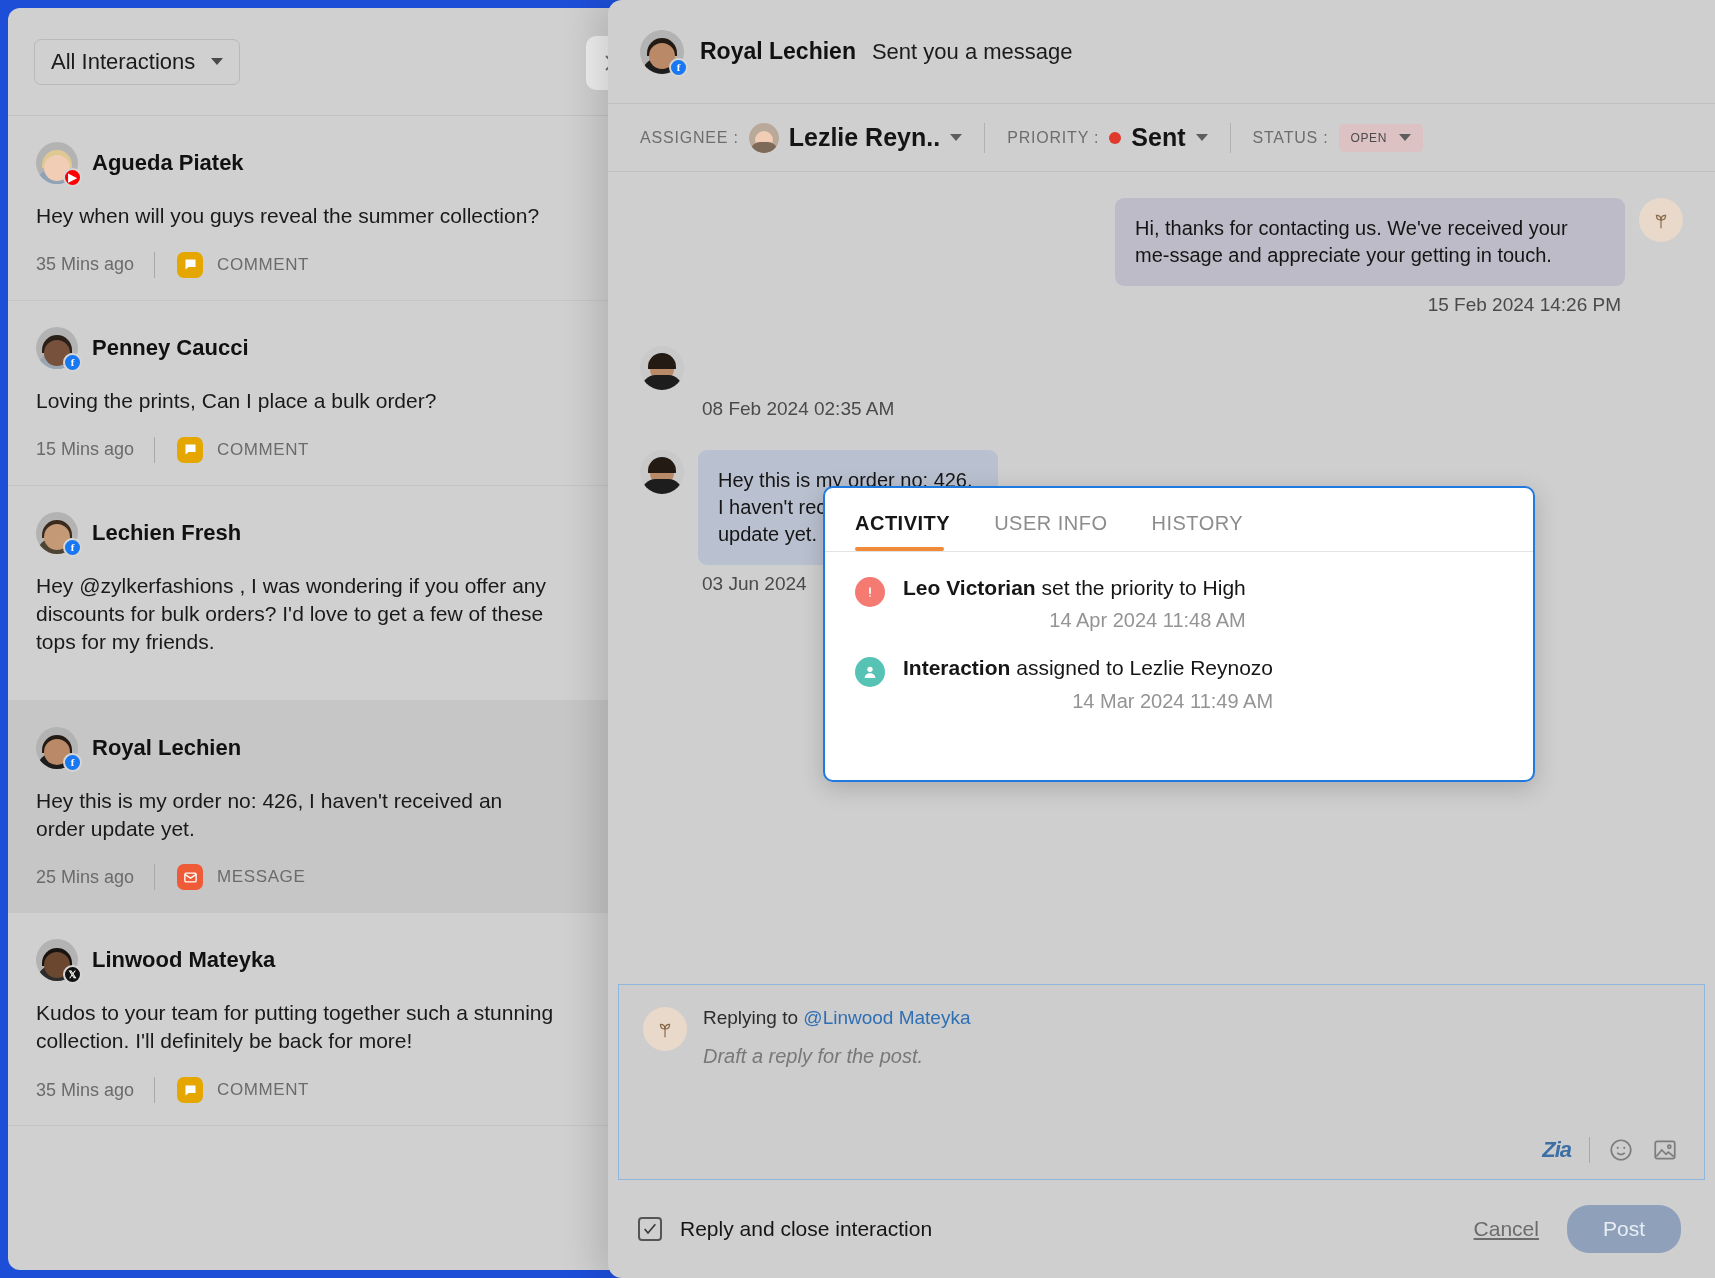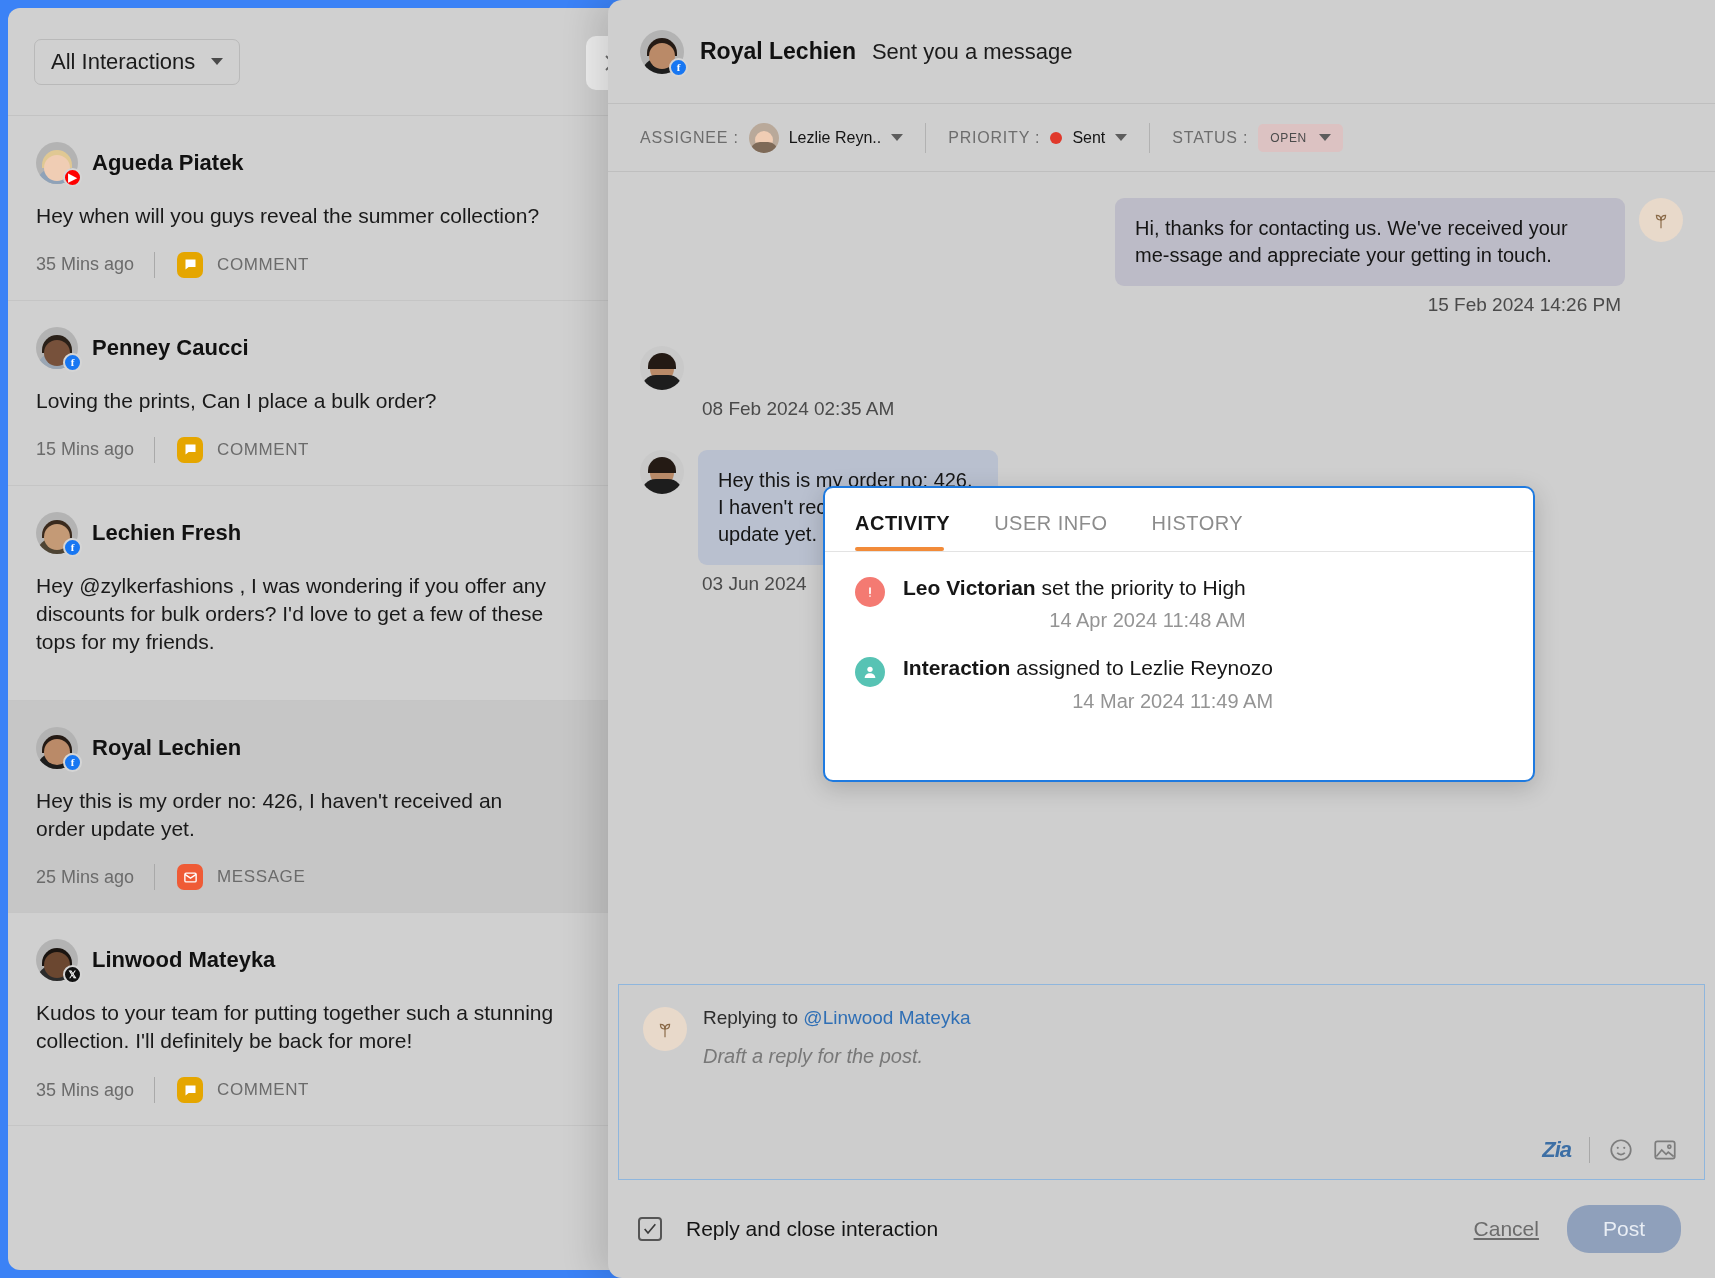--- a/index.html
+++ b/index.html
@@ -2,21 +2,21 @@
 <html><head>
 <meta charset="utf-8">
 <style>
   * { box-sizing: border-box; margin: 0; padding: 0; }
   html, body {
     width: 1715px; height: 1278px;
     background: #ffffff;
     font-family: "Liberation Sans", sans-serif;
     overflow: hidden;
   }
-  #app { position: relative; width: 1715px; height: 1278px; background:#3b82f6;padding-left:12px; }
+  #app { position: relative; width: 1715px; height: 1278px; background:#1d4ed8;padding-left:12px; }
 
   
   .left-panel {
     position: absolute; left: 8px; top: 8px;
     width: 660px; height: 1262px;
     background: #d0d0d0;
     border-radius: 12px 0 0 12px;
     overflow: hidden;
   }
   .left-toolbar {
@@ -129,21 +129,21 @@
     border-bottom: 1px solid #bfbfbf;
     font-size: 16px;
   }
   .prop-label { color: #6d6d6d; letter-spacing: .8px; font-size: 16px; }
   .prop-group { display: flex; align-items: center; gap: 10px; }
   .prop-divider { width:1px; height:30px; background:#b2b2b2; margin: 0 22px; }
   .assignee-av {
     width: 30px; height: 30px; border-radius: 50%;
     position: relative; overflow: hidden; background:#b9a99a; flex:0 0 30px;
   }
-  .prop-value { font-size: 16px; color: #141414; font-weight: 400; }
+  .prop-value { font-size: 25px; color: #141414; font-weight: 700; }
   .chev {
     width: 0; height: 0;
     border-left: 6px solid transparent;
     border-right: 6px solid transparent;
     border-top: 7px solid #5d5d5d;
   }
   .prio-dot { width: 12px; height: 12px; border-radius: 50%; background: #e0392b; }
   .status-pill {
     display: flex; align-items: center; gap: 12px;
     background: #dcc2c2; border-radius: 5px;
@@ -226,21 +226,21 @@
     position: absolute; right: 26px; bottom: 16px;
     display: flex; align-items: center; gap: 18px;
   }
   .cmp-icons .vdiv { width: 1px; height: 26px; background: #a8a8a8; }
   .zia-logo { font-size: 22px; color: #3d6fa5; font-style: italic; font-weight: 700; letter-spacing:-1px;}
 
   .footer-bar {
     height: 98px; display: flex; align-items: center; justify-content: space-between;
     padding: 0 34px 0 30px;
   }
-  .chk-wrap { display: flex; align-items: center; gap: 24px; }
+  .chk-wrap { display: flex; align-items: center; gap: 18px; }
   .chk {
     width: 24px; height: 24px; border: 2px solid #555; border-radius: 4px;
     display:flex; align-items:center; justify-content:center;
   }
   .chk-label { font-size: 21px; color: #151515; }
   .footer-right { display: flex; align-items: center; gap: 28px; }
   .cancel-link { font-size: 21px; color: #6c6c6c; text-decoration: underline; }
   .post-btn {
     background: #8fa0bb; color: #e9eef5;
     font-size: 21px; border-radius: 22px;

